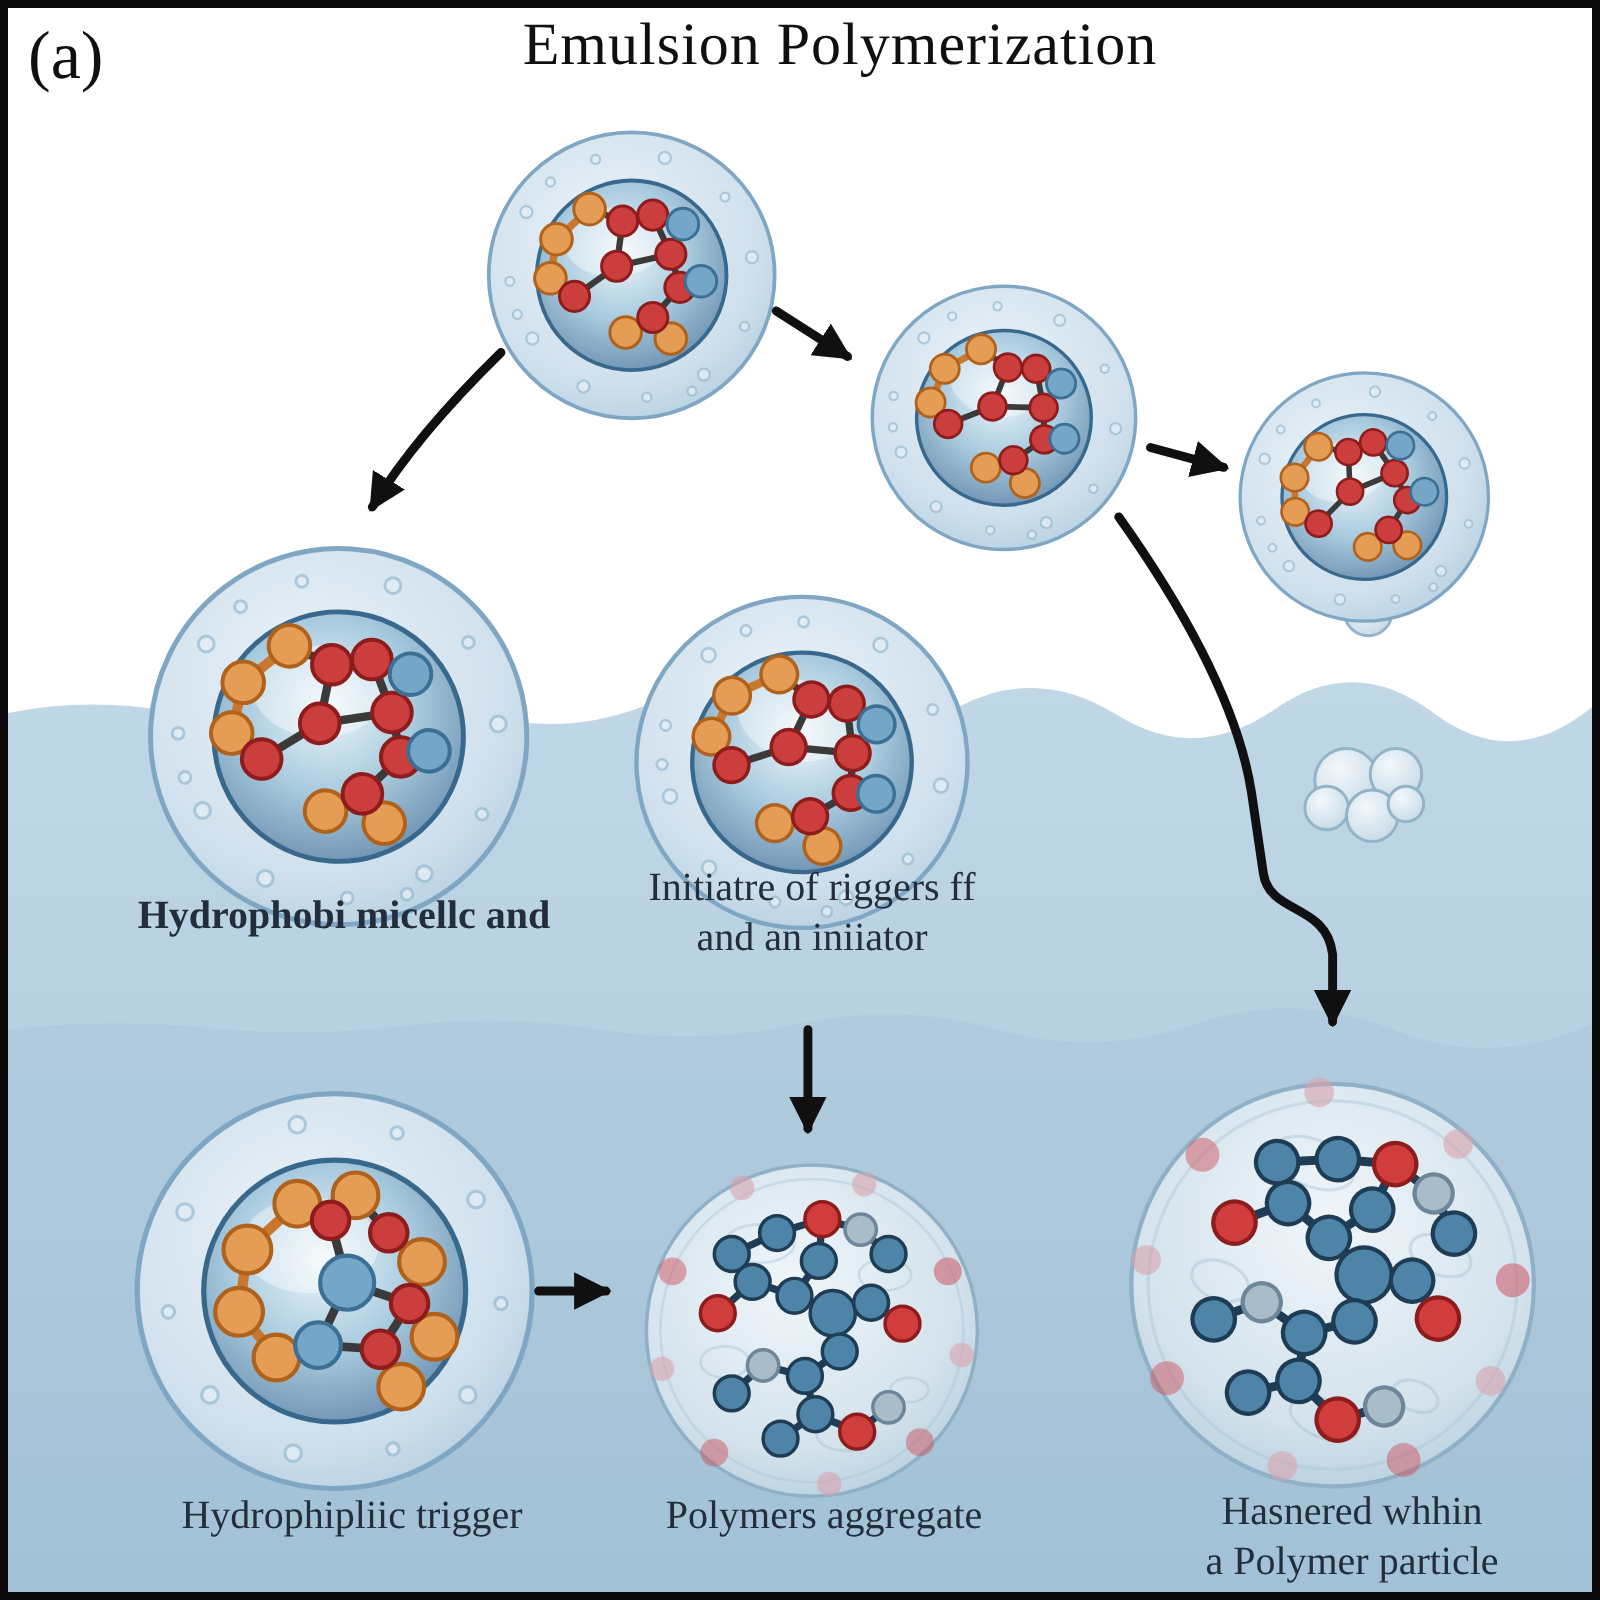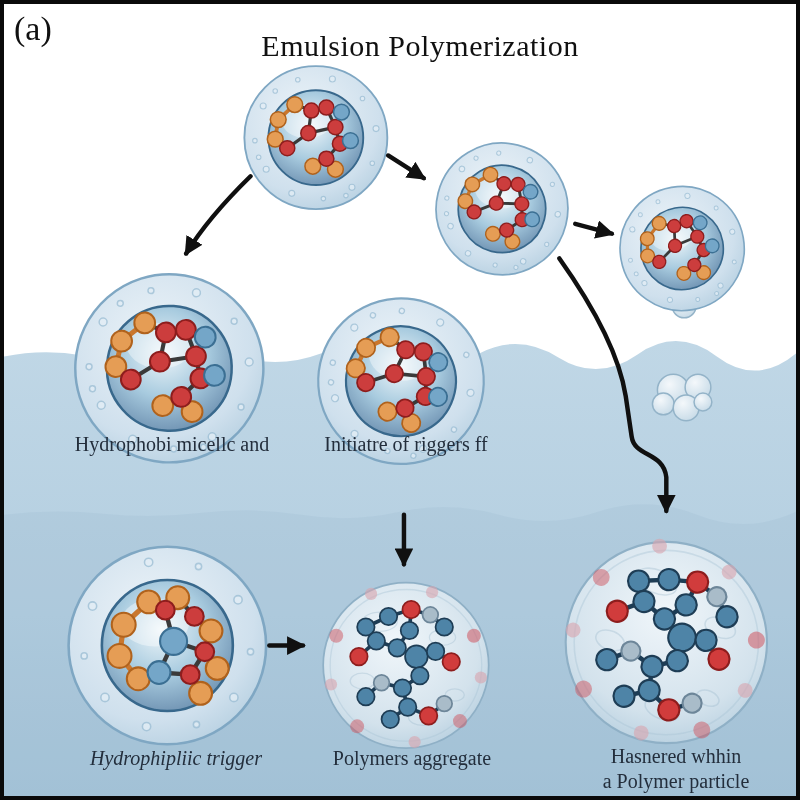--- a/index.html
+++ b/index.html
@@ -1,21 +1,21 @@
 <!DOCTYPE html>
 <html style="--water: #bcd4e4; --water-deep: #a8c6da; --shell: #d2e1ee; --core: #6095ba; --monomer-orange: #e59d55; --monomer-red: #cc3d3d; --monomer-blue: #74a6c8; --polymer-node: #4e84a7; --arrow: #101010; --text: #232e3c; --frame: #0a0a0a;"><head>
 <meta charset="utf-8">
 <style>
   html,body{margin:0;padding:0;background:#fff;}
   .canvas{width:800px;height:800px;position:relative;background:#ffffff;
     border:4px solid var(--frame,#0a0a0a);box-sizing:border-box;overflow:hidden;
     font-family:"Liberation Serif", serif;}
   .scene{position:absolute;left:0;top:0;width:792px;height:792px;}
   .panel-label{position:absolute;top:6px;left:10px;font-size:34px;color:#101010;}
-  .fig-title{position:absolute;top:25px;left:0;right:0;text-align:center;
+  .fig-title{position:absolute;top:2px;left:0;right:0;text-align:center;
     font-size:30px;letter-spacing:.5px;color:#101010;padding-left:40px;}
   .caption{position:absolute;width:290px;transform:translateX(-50%);
     text-align:center;font-size:20px;line-height:25px;color:var(--text,#232e3c);}
   .arrow{stroke:var(--arrow,#101010);stroke-width:4.5;fill:none;stroke-linecap:round;}
   .bond{stroke:#3a3a3a;stroke-width:4.2;fill:none;stroke-linecap:round;}
   .obond{stroke:#c9772e;stroke-width:5;fill:none;stroke-linecap:round;}
   .pbond{stroke:#1e3d55;stroke-width:4.2;fill:none;stroke-linecap:round;}
   .orange{fill:#e59d55;stroke:#b0621c;stroke-width:2;}
   .red{fill:#cc3d3d;stroke:#8d1d1d;stroke-width:2;}
   .blue{fill:#74a6c8;stroke:#3b6f93;stroke-width:2;}
@@ -225,27 +225,28 @@
       <path class="arrow" d="M577,222 L614,232"></path>
       <path class="arrow" d="M561,257 C600,312 622,358 628,396 L634,437 C637,458 666,452 669,478 L669,512"></path>
       <path class="arrow" d="M404,516 L404,566"></path>
       <path class="arrow" d="M268,648 L302,648"></path>
     </g>
   </svg>
 
   <div class="panel-label">(a)</div>
   <div class="fig-title">Emulsion Polymerization</div>
 
-  <div class="caption" style="left:168px;top:428px;">
+  <div class="caption" style="left:168px;top:442px;font-weight:bold;">
     <div>Hydrophobi micellc and</div>
   </div>
   <div class="caption" style="left:402px;top:428px;">
     <div>Initiatre of riggers ff</div>
-  </div>
-  <div class="caption" style="left:172px;top:742px;font-style:italic;">
+    <div>and an iniiator</div>
+  </div>
+  <div class="caption" style="left:172px;top:742px;">
     <div>Hydrophipliic trigger</div>
   </div>
   <div class="caption" style="left:408px;top:742px;text-align:center;">
     <div>Polymers aggregate</div>
   </div>
   <div class="caption" style="left:672px;top:740px;">
     <div>Hasnered whhin</div>
     <div>a Polymer particle</div>
   </div>
 

